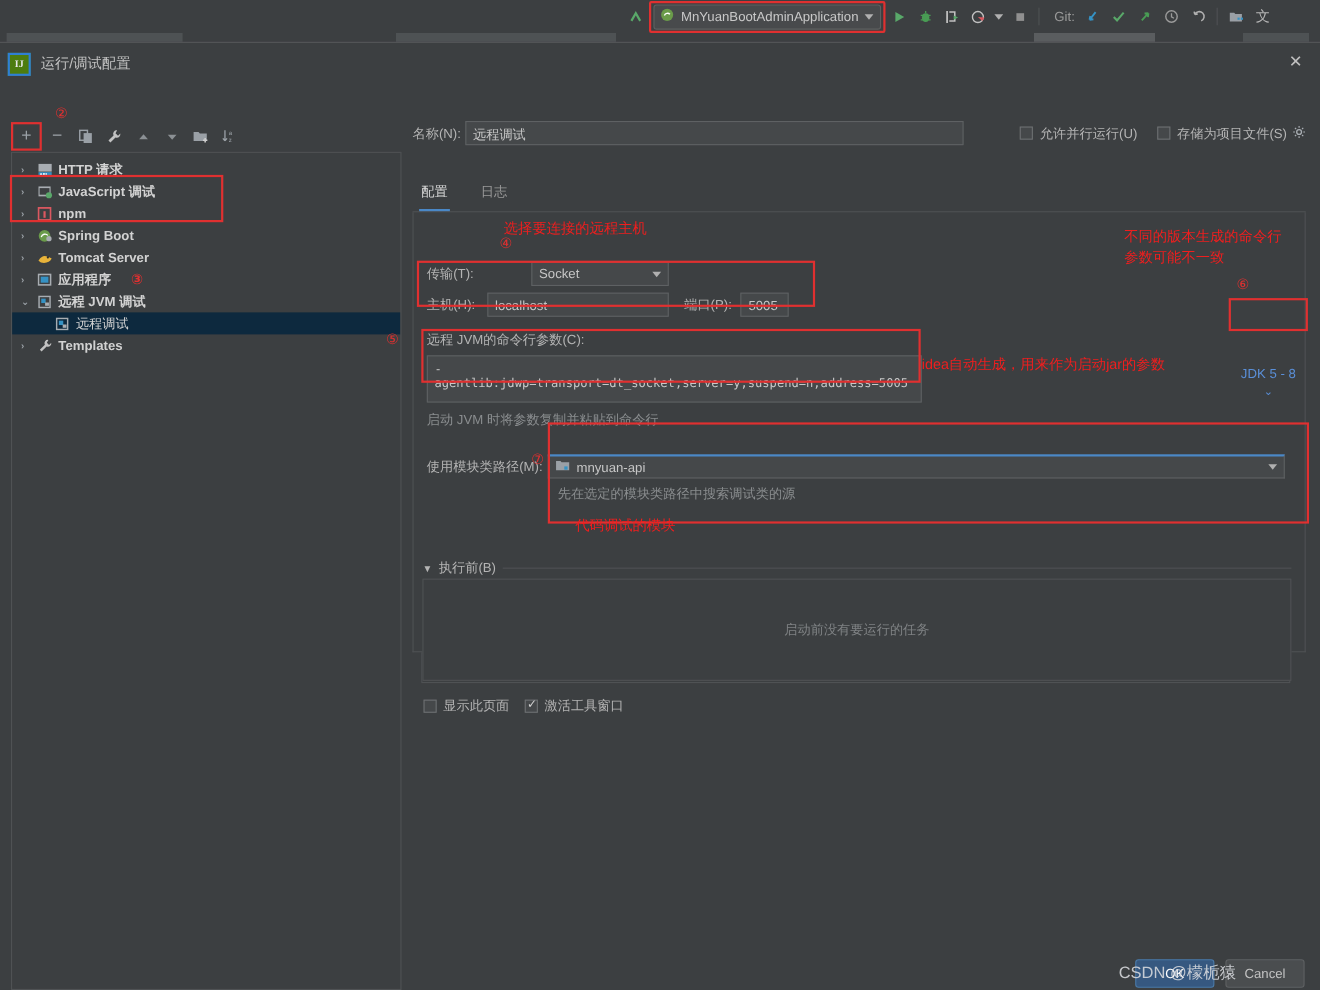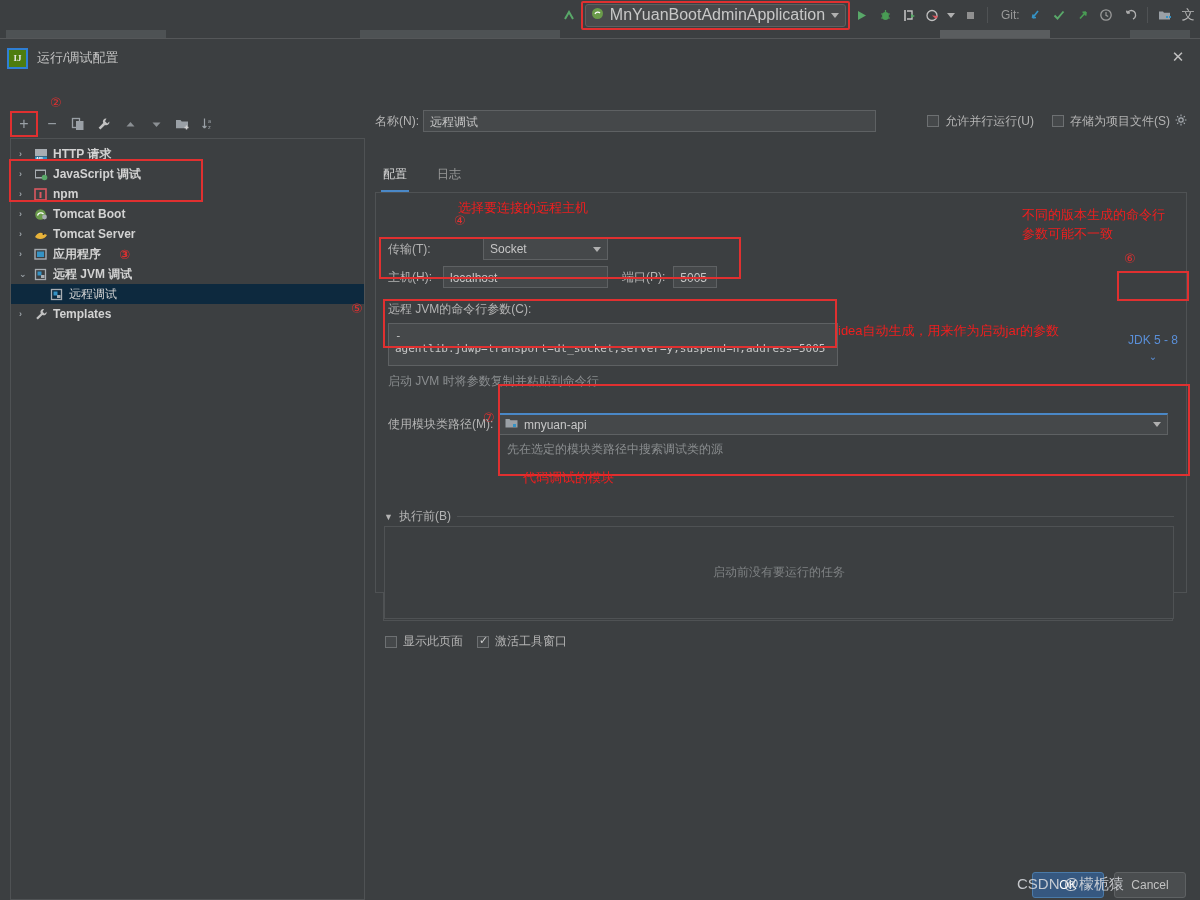--- a/index.html
+++ b/index.html
@@ -14,21 +14,21 @@
     position:absolute;left:0;top:0;width:1200px;height:30px;
     background:#3c3f41;border-bottom:1px solid #323232;
     display:flex;align-items:center;
   }
   .tb-left-space{width:566px;height:1px;}
   .tb-icon{width:24px;height:22px;display:flex;align-items:center;justify-content:center;}
   .run-config-box{
     display:flex;align-items:center;gap:6px;
     height:21px;padding:0 6px 0 5px;
     border:1px solid #5e6060;border-radius:3px;
-    background:#484a4c;color:#c8c8c8;font-size:16px;
+    background:#484a4c;color:#c8c8c8;font-size:12px;
   }
   .run-config-outline{
     border:2px solid #e03030;border-radius:2px;padding:1px 2px;
   }
   .caret-dn{width:0;height:0;border-left:4px solid transparent;border-right:4px solid transparent;border-top:5px solid #b0b0b0;}
   .git-label{color:#9a9a9a;font-size:12px;margin:0 4px 0 8px;}
   .tb-sep{width:1px;height:16px;background:#4f5254;margin:0 5px;}
 
   .editor-strip{
     position:absolute;left:0;top:30px;width:1200px;height:14px;
@@ -326,21 +326,21 @@
     </div>
     <div class="tree-row">
       <span class="arrow">›</span>
       <span class="tico">
           <svg width="14" height="13" viewBox="0 0 14 13">
             <circle cx="6.5" cy="6.5" r="5.3" fill="#6a9b4a"></circle>
             <path d="M3.5 7.5 a3.5 3.5 0 0 1 6 -1.5" stroke="#fff" stroke-width="1.2" fill="none"></path>
             <circle cx="10.5" cy="9" r="2.4" fill="#a8adb2"></circle>
           </svg>
         </span>
-      <span>Tomcat Boot</span>
+      <span>Spring Boot</span>
     </div>
     <div class="tree-row">
       <span class="arrow">›</span>
       <span class="tico">
           <svg width="14" height="13" viewBox="0 0 14 13">
             <path d="M1 9 q3 -5 7 -4 q3 1 5 2 q-2 4 -7 4 q-3 0 -5 -2 Z" fill="#e8b33a"></path>
             <circle cx="9.5" cy="6" r="1" fill="#2b2b2b"></circle>
           </svg>
         </span>
       <span>Tomcat Server</span>

